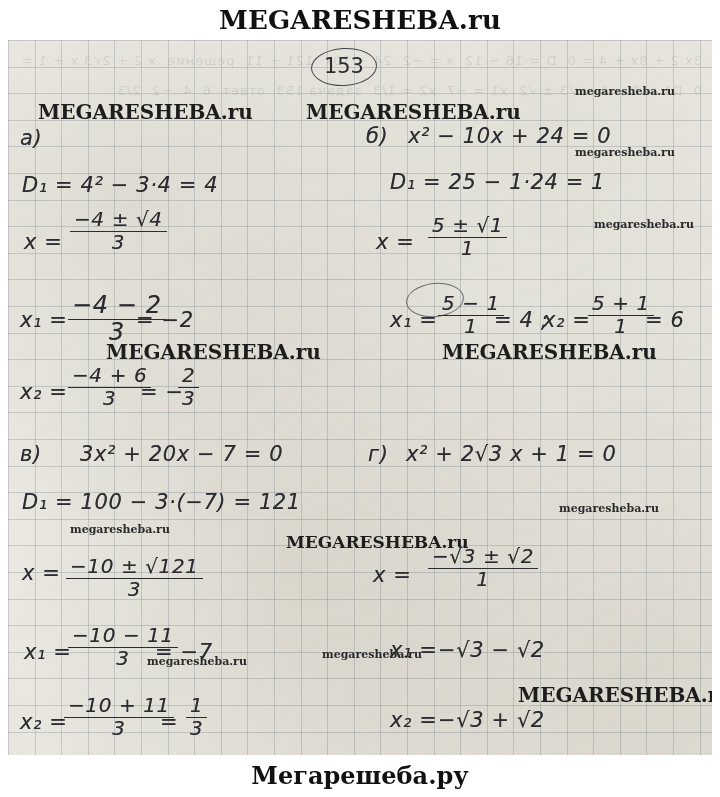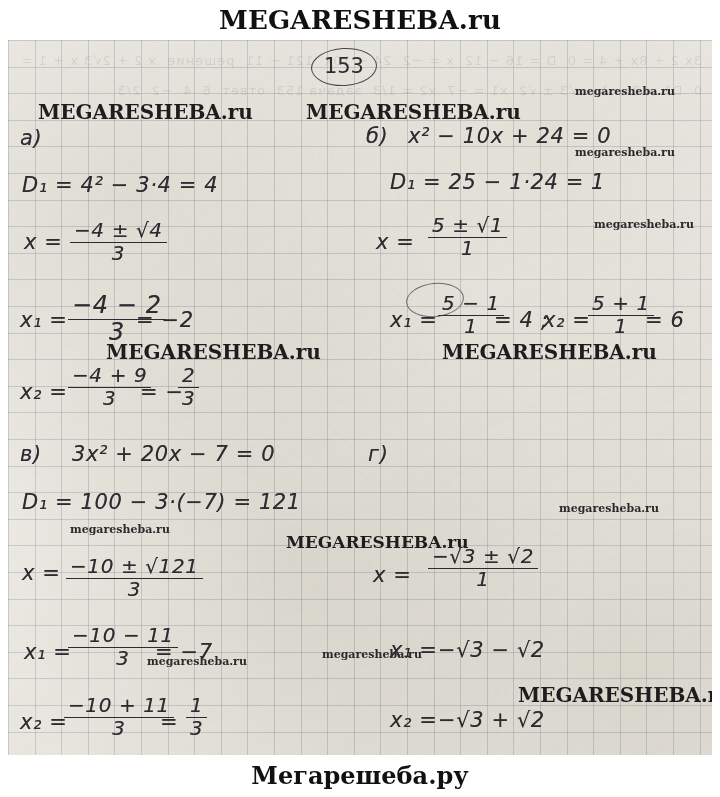--- a/index.html
+++ b/index.html
@@ -125,35 +125,35 @@
   <div class="wm sm" style="left:62px;top:483px;">megaresheba.ru</div>
   <div class="wm sm" style="left:139px;top:615px;">megaresheba.ru</div>
   <div class="wm sm" style="left:314px;top:608px;">megaresheba.ru</div>
   <div class="wm big" style="left:510px;top:643px;">MEGARESHEBA.ru</div>
 
   <div class="hw it" style="left:12px;top:86px;font-size:21px;">а)</div>
 
   <div class="hw it" style="left:14px;top:133px;font-size:21px;">D₁ = 4² − 3·4 = 4</div>
 
   <div class="hw it" style="left:16px;top:190px;font-size:21px;">x =</div>
-  <div class="hw it frac" style="left:62px;top:180px;font-size:20px;">
+  <div class="hw it frac" style="left:62px;top:169px;font-size:20px;">
     <span class="num">−4 ± √4</span>
     <span class="den">3</span>
   </div>
 
   <div class="hw it" style="left:12px;top:268px;font-size:21px;">x₁ =</div>
   <div class="hw it frac" style="left:60px;top:253px;font-size:24px;">
     <span class="num">−4 − 2</span>
     <span class="den">3</span>
   </div>
   <div class="hw it" style="left:128px;top:268px;font-size:21px;">= −2</div>
 
   <div class="hw it" style="left:12px;top:340px;font-size:21px;">x₂ =</div>
   <div class="hw it frac" style="left:60px;top:325px;font-size:20px;">
-    <span class="num">−4 + 9</span>
+    <span class="num">−4 + 6</span>
     <span class="den">3</span>
   </div>
   <div class="hw it" style="left:132px;top:340px;font-size:21px;">= −</div>
   <div class="hw it frac" style="left:170px;top:325px;font-size:20px;">
     <span class="num">2</span>
     <span class="den">3</span>
   </div>
 
   <div class="hw it" style="left:358px;top:84px;font-size:21px;">б)</div>
   <div class="hw it" style="left:400px;top:84px;font-size:21px;">x² − 10x + 24 = 0</div>
@@ -176,21 +176,21 @@
   <div class="hw it" style="left:486px;top:268px;font-size:21px;">= 4 ;</div>
 
   <div class="hw it" style="left:535px;top:268px;font-size:21px;">x₂ =</div>
   <div class="hw it frac" style="left:580px;top:253px;font-size:20px;">
     <span class="num">5 + 1</span>
     <span class="den">1</span>
   </div>
   <div class="hw it" style="left:637px;top:268px;font-size:21px;">= 6</div>
 
   <div class="hw it" style="left:12px;top:402px;font-size:21px;">в)</div>
-  <div class="hw it" style="left:64px;top:402px;font-size:21px;">3x² + 20x − 7 = 0</div>
+  <div class="hw it" style="left:72px;top:402px;font-size:21px;">3x² + 20x − 7 = 0</div>
 
   <div class="hw it" style="left:14px;top:450px;font-size:21px;">D₁ = 100 − 3·(−7) = 121</div>
 
   <div class="hw it" style="left:14px;top:521px;font-size:21px;">x =</div>
   <div class="hw it frac" style="left:58px;top:506px;font-size:20px;margin-top:10px;">
     <span class="num">−10 ± √121</span>
     <span class="den">3</span>
   </div>
 
   <div class="hw it" style="left:16px;top:600px;font-size:21px;">x₁ =</div>
@@ -205,20 +205,21 @@
     <span class="num">−10 + 11</span>
     <span class="den">3</span>
   </div>
   <div class="hw it" style="left:152px;top:670px;font-size:21px;">=</div>
   <div class="hw it frac" style="left:178px;top:655px;font-size:20px;">
     <span class="num">1</span>
     <span class="den">3</span>
   </div>
 
   <div class="hw it" style="left:360px;top:402px;font-size:21px;">г)</div>
+  <div class="hw it" style="left:398px;top:402px;font-size:21px;">x² + 2√3 x + 1 = 0</div>
 
 
   <div class="hw it" style="left:365px;top:523px;font-size:21px;">x =</div>
   <div class="hw it frac" style="left:420px;top:506px;font-size:20px;">
     <span class="num">−√3 ± √2</span>
     <span class="den">1</span>
   </div>
 
   <div class="hw it" style="left:382px;top:598px;font-size:21px;">x₁ =</div>
   <div class="hw it" style="left:430px;top:598px;font-size:21px;">−√3 − √2</div>

